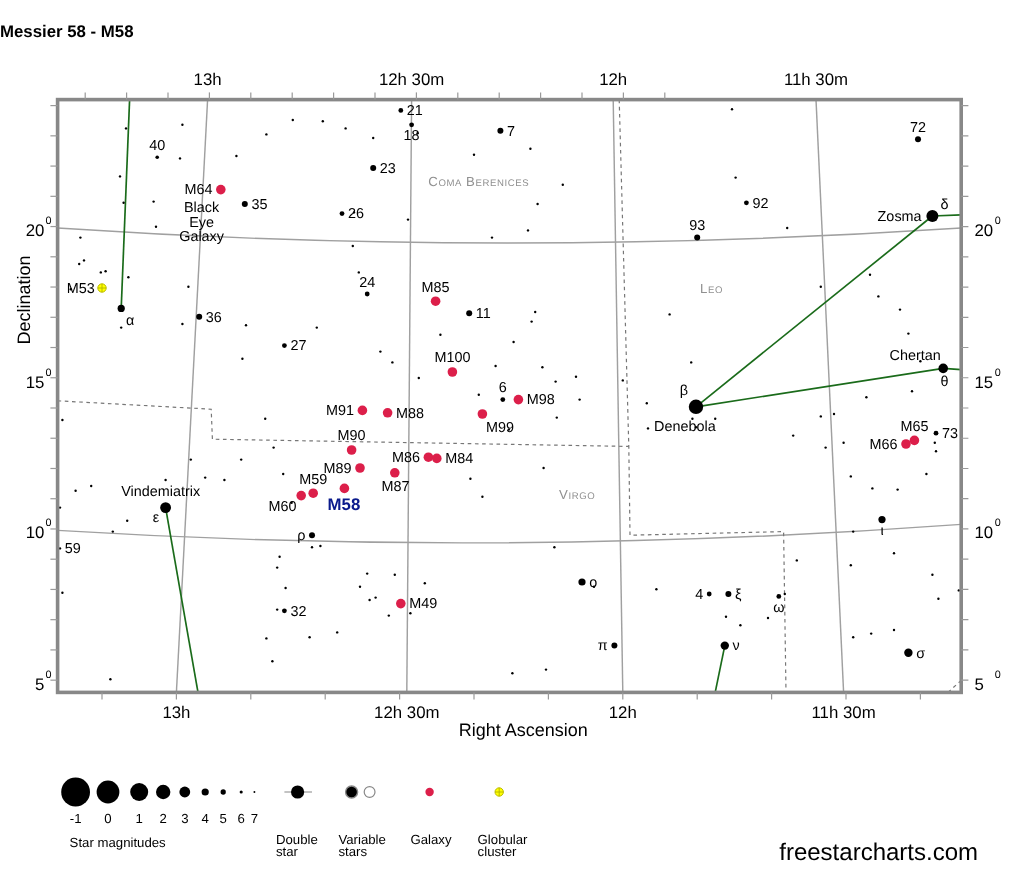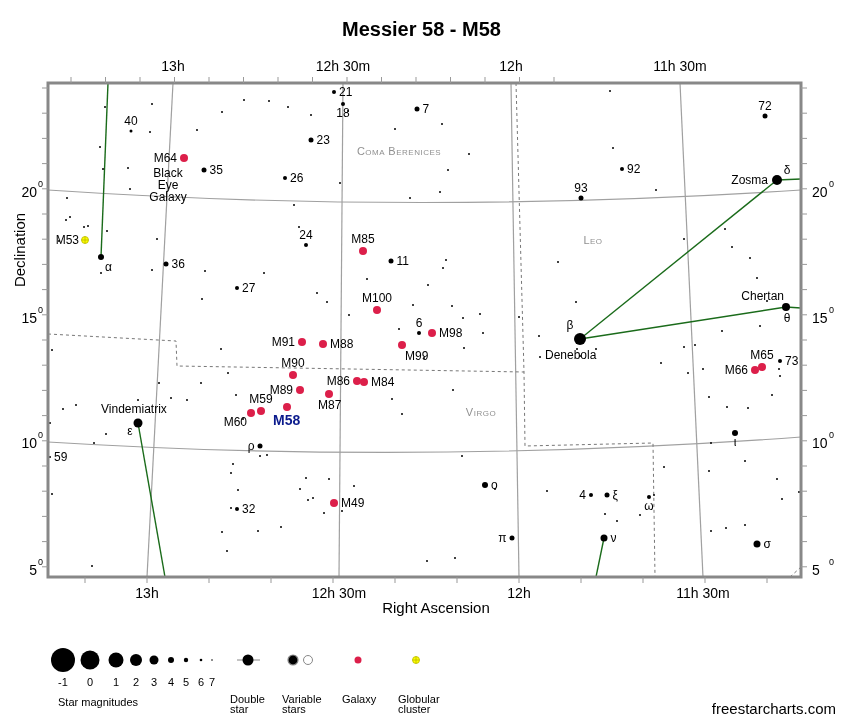--- a/index.html
+++ b/index.html
@@ -1,21 +1,21 @@
 <!DOCTYPE html>
 <html><head>
 <meta charset="utf-8">
 <style>
   html, body { margin: 0; padding: 0; background: #ffffff; }
   body { width: 843px; height: 726px; position: relative; overflow: hidden;
          font-family: "Liberation Sans", sans-serif; color: #000; }
   #chart { position: absolute; left: 0; top: 0; width: 843px; height: 726px; }
-  .title { position: absolute; left: 0; width: 843px; top: 18px; text-align: center;
-           font-family: "Liberation Sans", sans-serif; font-weight: bold; font-size: 20px; }
-  .credit { position: absolute; right: 7px; top: 700px; font-size: 15px; margin-left: 12px; }
+  .title { position: absolute; left: 0; width: 843px; top: 18px; text-align: left;
+           font-family: "Liberation Sans", sans-serif; font-weight: bold; font-size: 14px; }
+  .credit { position: absolute; right: 28px; top: 700px; font-size: 20px; margin-left: 12px; }
   svg text { font-family: "Liberation Sans", sans-serif; }
 </style>
 </head>
 <body>
 
 <div class="title">Messier 58 - M58</div>
 <svg id="chart" xmlns="http://www.w3.org/2000/svg" width="843" height="726">
     <defs>
       <clipPath id="plot">
         <rect x="48" y="83" width="753" height="494"></rect>

